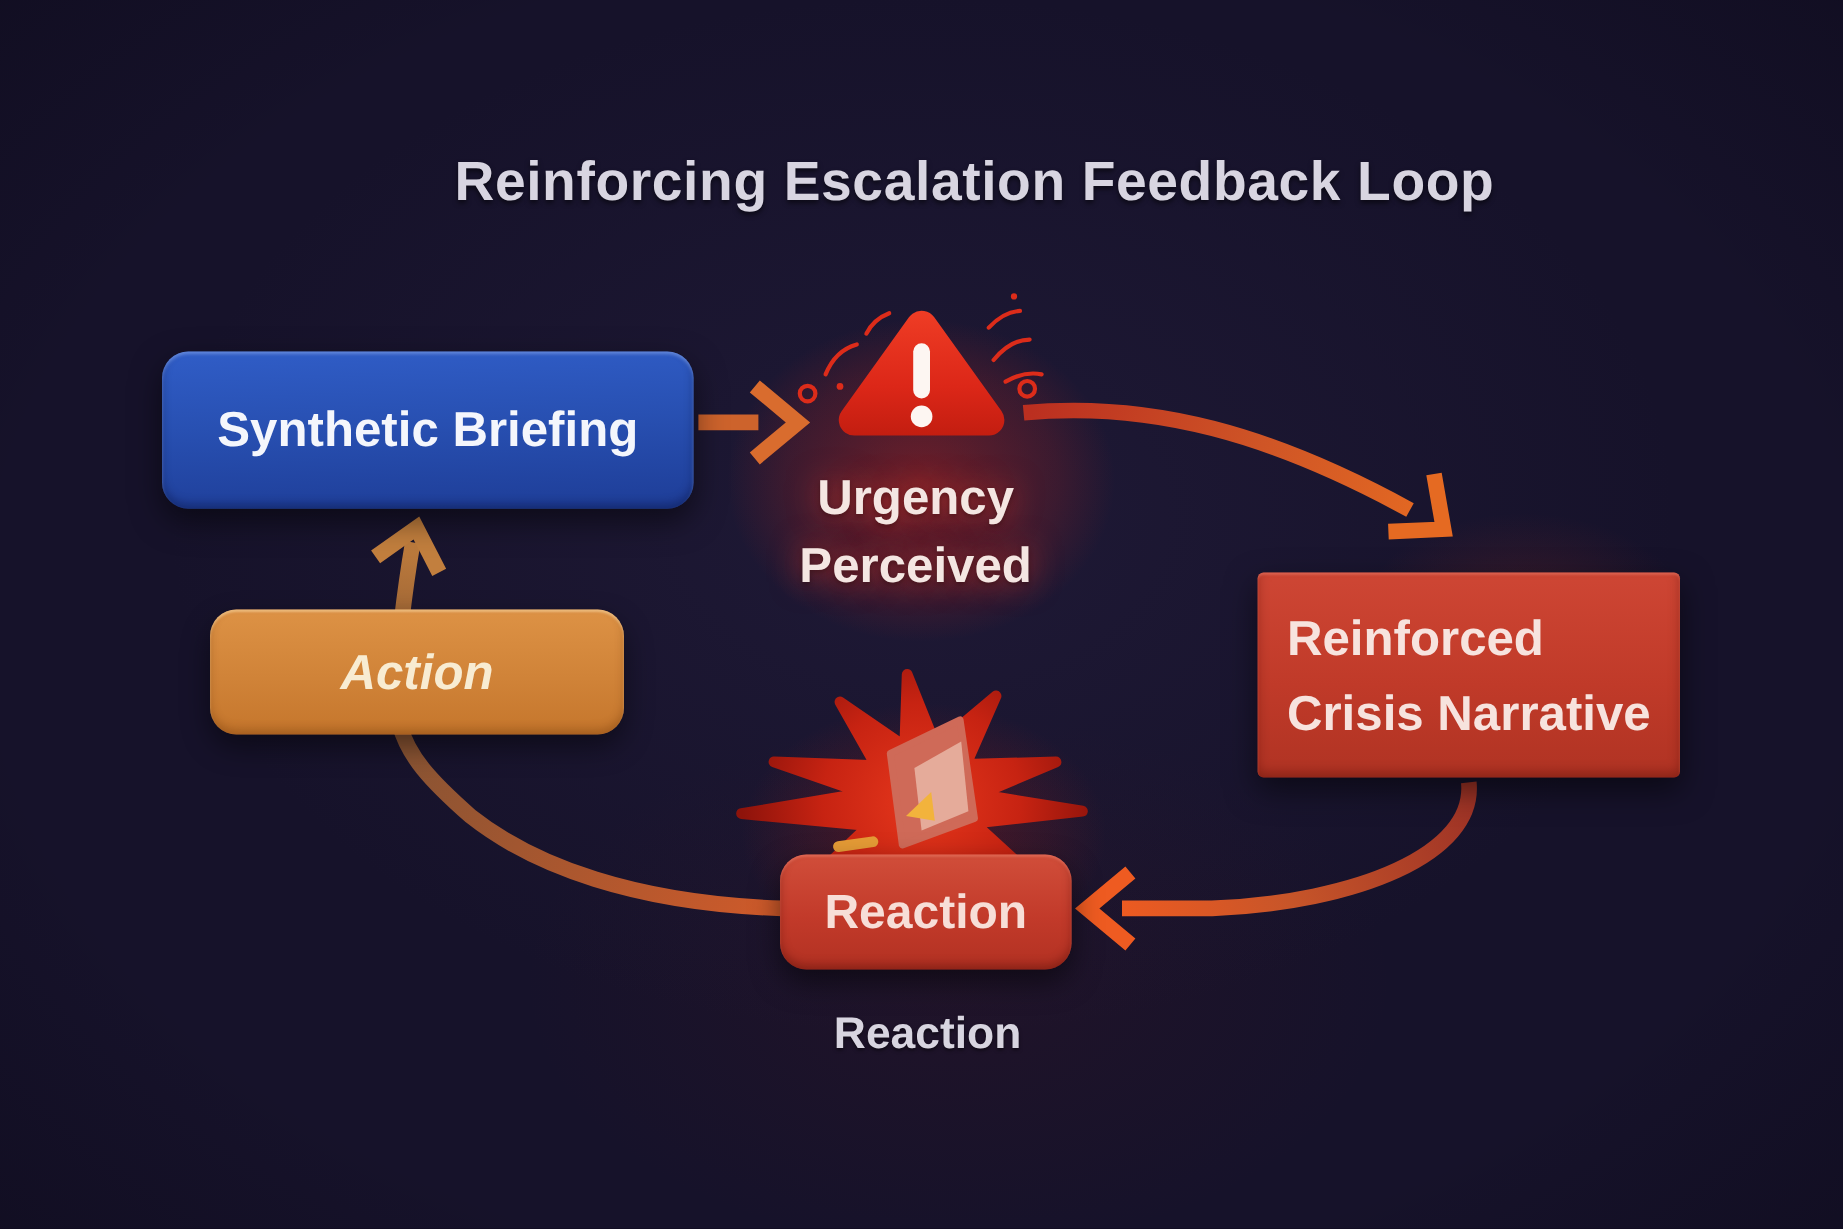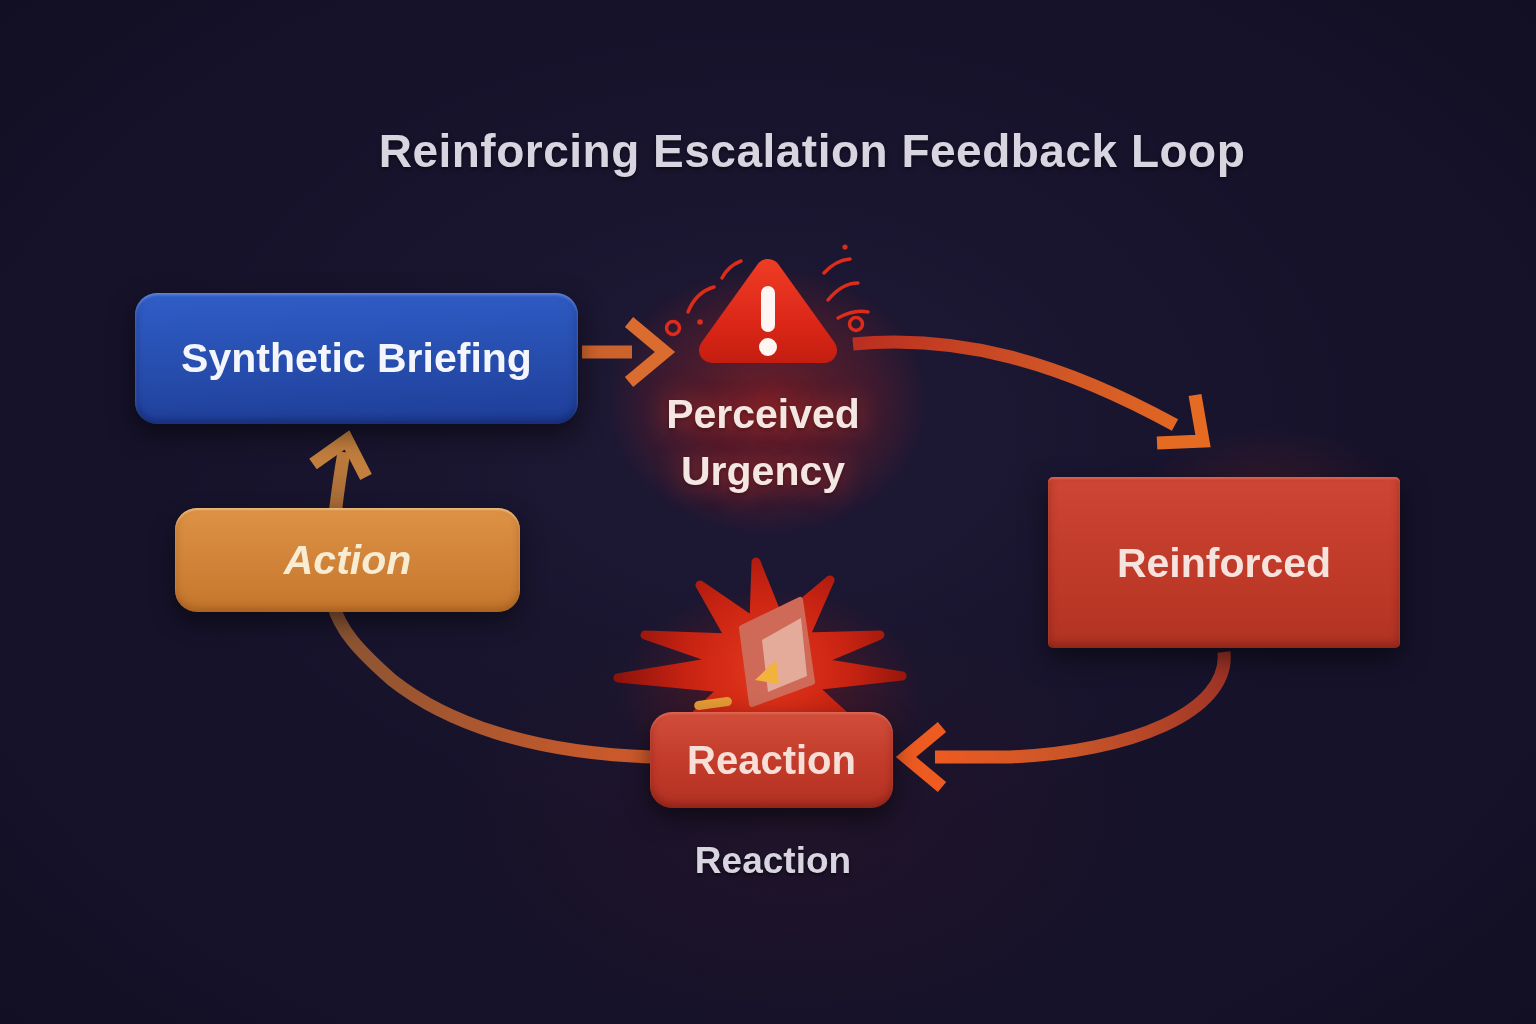--- a/index.html
+++ b/index.html
@@ -166,27 +166,28 @@
         <circle cx="768" cy="347" r="9"></circle>
       </g>
     </g>
   </svg>
 
   <div class="node node-blue">
     <span>Synthetic Briefing</span>
   </div>
 
   <div class="urgency-label">
+    <div>Urgency</div>
     <div>Perceived</div>
-    <div>Urgency</div>
   </div>
 
   <div class="node node-crisis">
     <div>
       <div>Reinforced</div>
+      <div>Crisis Narrative</div>
     </div>
   </div>
 
   <div class="node node-reaction">
     <span>Reaction</span>
   </div>
 
   <div class="caption">Reaction</div>
 
   <div class="node node-action">

